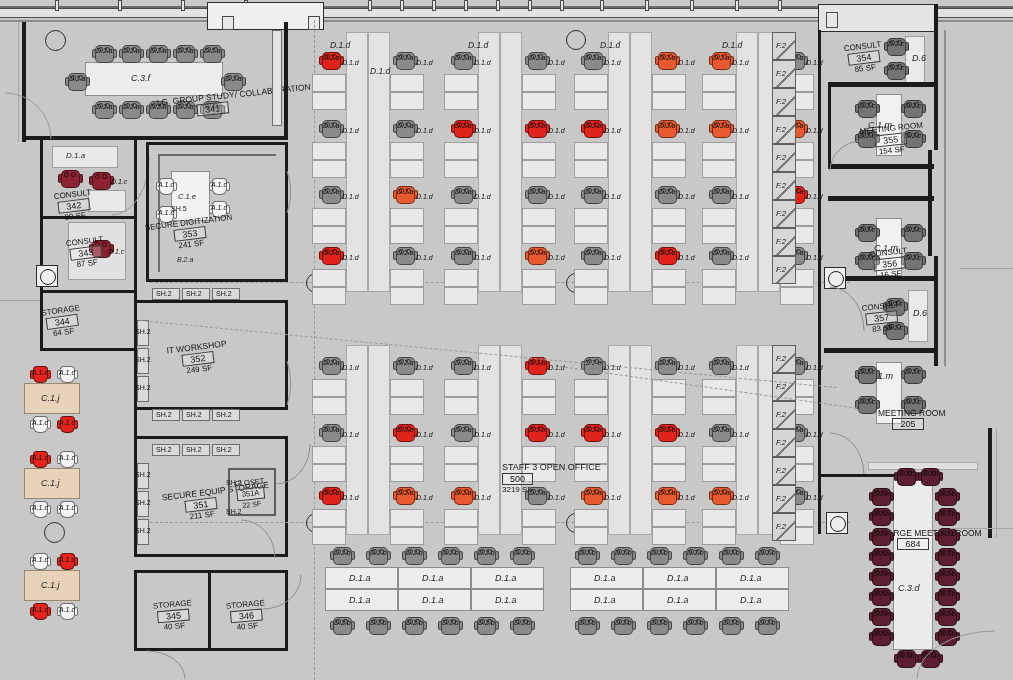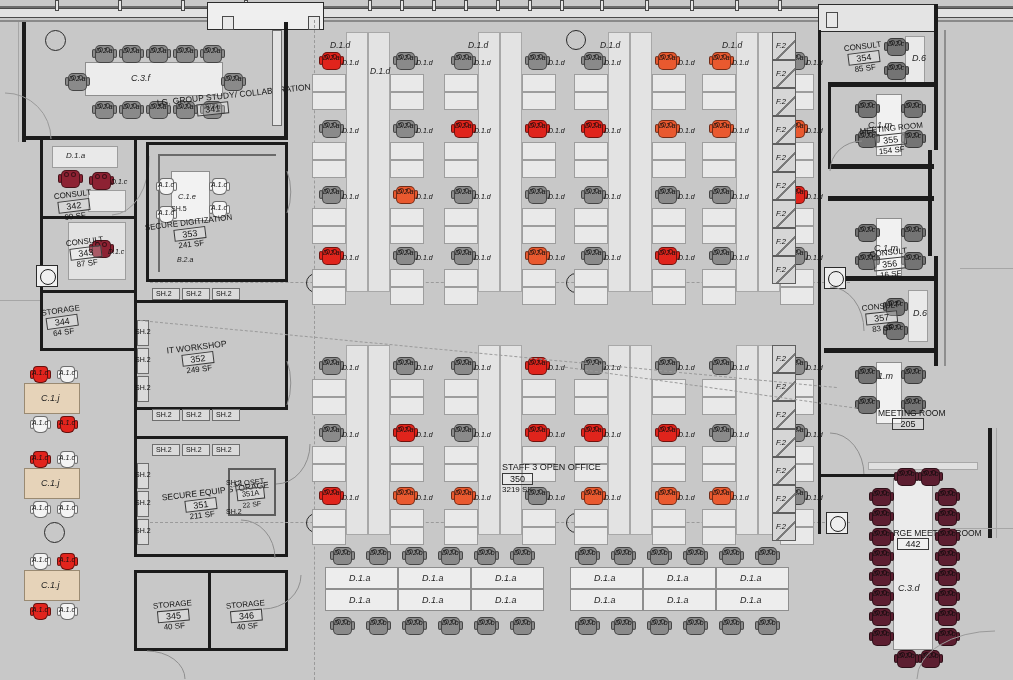--- a/index.html
+++ b/index.html
@@ -1296,21 +1296,21 @@
       <div class="fcab-lbl" style="left:776px;top:466px;">F.2</div>
       <div class="fcab" style="left:772px;top:485px;width:24px;height:28px;"></div>
       <div class="fcab-lbl" style="left:776px;top:494px;">F.2</div>
       <div class="fcab" style="left:772px;top:513px;width:24px;height:28px;"></div>
       <div class="fcab-lbl" style="left:776px;top:522px;">F.2</div>
     </div>
 
   <div class="rm" style="left:540px;top:462px;width:0;">
     <div style="position:absolute;left:-38px;top:0;width:76px;text-align:left;">
       <div style="font-size:9px;line-height:10.5px;">STAFF 3 OPEN OFFICE</div>
-      <div class="num">350</div>
+      <div class="num">500</div>
       <div class="sf">3219 SF</div>
     </div>
   </div>
 
   <div id="read-layer">
       <div class="tbl" style="left:325px;top:567px;width:73px;height:22px;background:#ededed;"></div>
       <div class="code it" style="left:349px;top:573px;">D.1.a</div>
       <div class="tbl" style="left:398px;top:567px;width:73px;height:22px;background:#ededed;"></div>
       <div class="code it" style="left:422px;top:573px;">D.1.a</div>
       <div class="tbl" style="left:471px;top:567px;width:73px;height:22px;background:#ededed;"></div>
@@ -1738,21 +1738,21 @@
   <div class="circ" style="left:830px;top:516px;width:14px;height:14px;border-color:#1f1f1f;"></div>
   <div class="wall" style="left:818px;top:474px;width:3px;height:60px;"></div>
   <div class="wall" style="left:818px;top:474px;width:120px;height:3px;"></div>
 
   <div class="panel" style="left:868px;top:462px;width:110px;height:8px;background:#e0e0e0;"></div>
   <div class="tbl" style="left:893px;top:478px;width:40px;height:172px;background:#ebebeb;"></div>
   <div class="code it" style="left:898px;top:583px;">C.3.d</div>
   <div class="rm" style="left:913px;top:528px;width:0;">
     <div style="position:absolute;left:-30px;top:0;width:60px;">
       <div style="font-size:8.5px;line-height:10px;">LARGE MEETING ROOM</div>
-      <div class="num">442</div>
+      <div class="num">684</div>
     </div>
   </div>
   <div id="lmr-layer">
       <div class="tchair maroon" style="left:870px;top:486px;">
         <div class="arm-l"></div>
         <div class="arm-r"></div>
         <div class="body"></div>
         <div class="kn1"></div>
         <div class="kn2"></div>
       </div>

